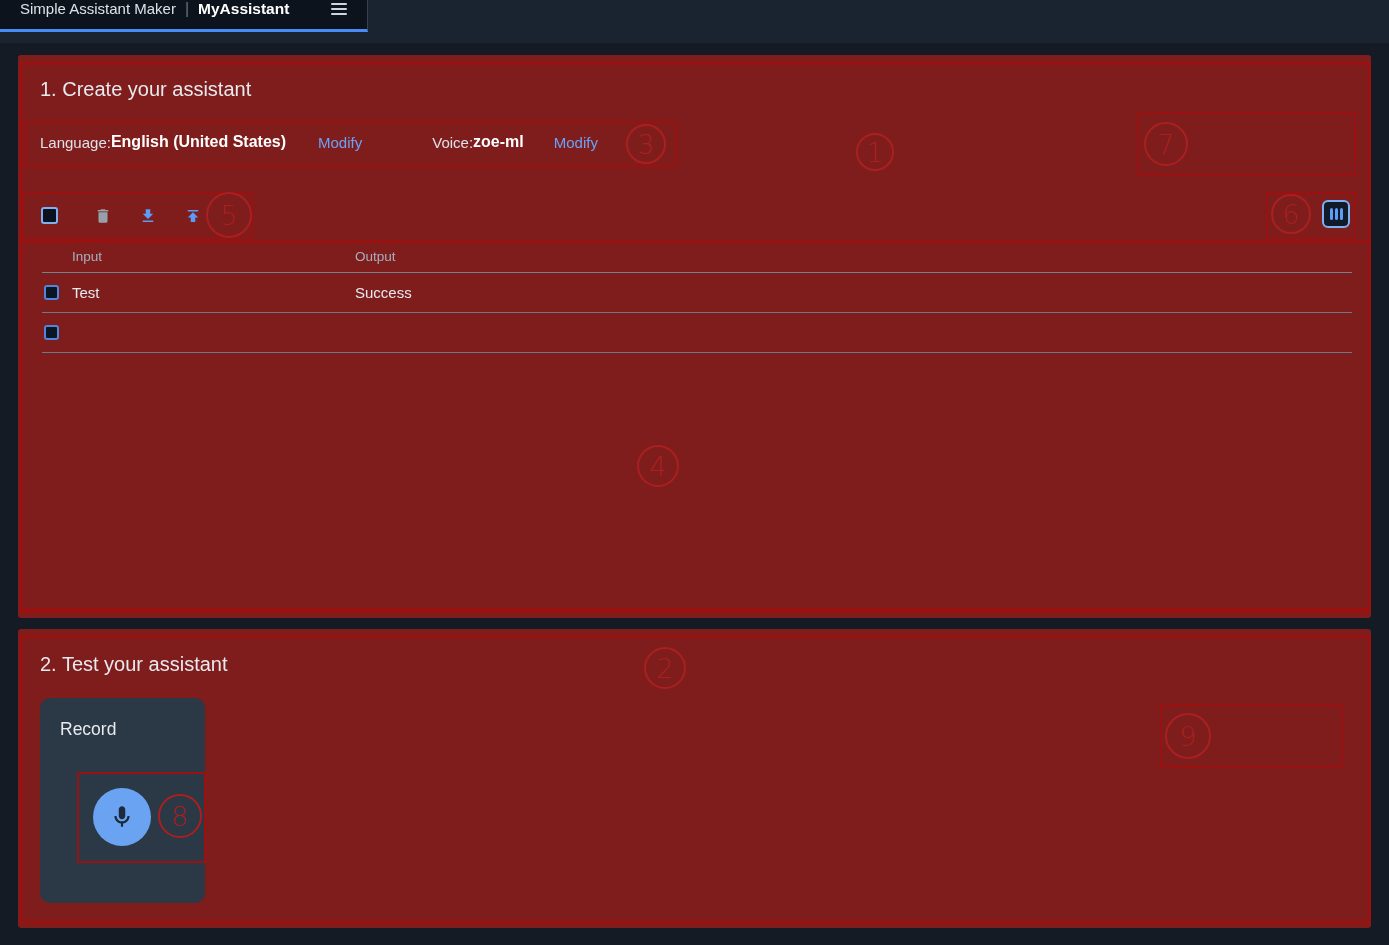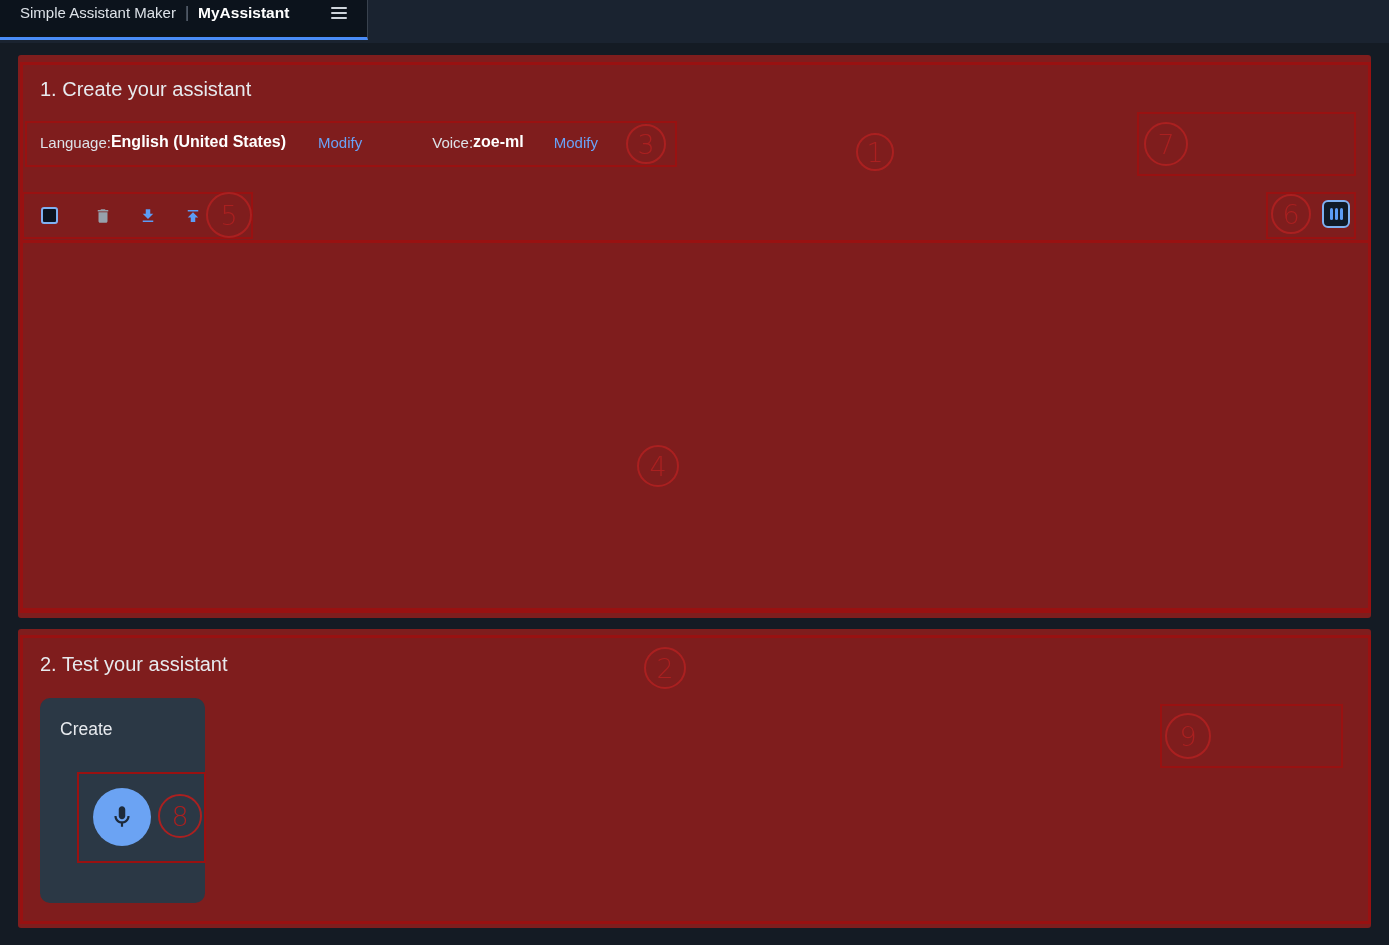--- a/index.html
+++ b/index.html
@@ -1,21 +1,21 @@
 <!DOCTYPE html>
 <html><head>
 <meta charset="utf-8">
 <style>
   html,body{margin:0;padding:0;background:#141b24;}
   .screen{position:relative;width:1389px;height:945px;background:#141b24;
           font-family:"Liberation Sans",sans-serif;overflow:hidden;color:#e7eaee;}
 
   
   .titlebar{position:absolute;left:0;top:0;width:100%;height:43px;background:#1a2330;}
-  .tab{position:absolute;left:0;top:0;width:368px;height:40px;background:#0c131c;
+  .tab{position:absolute;left:0;top:0;width:368px;height:32px;background:#0c131c;
        border-bottom:3px solid #4a8cf7;border-right:1px solid #39424e;
        display:flex;align-items:center;padding:0 16px 12px 20px;box-sizing:border-box;cursor:pointer;}
   .tab .t1{font-size:15px;color:#dde2e8;white-space:nowrap;}
   .tab .sep{color:#66717f;margin:0 9px;font-size:16px;}
   .tab .t2{font-size:15.5px;font-weight:bold;color:#fff;white-space:nowrap;}
   .hamburger{margin-left:auto;display:flex;flex-direction:column;gap:3px;padding:4px;cursor:pointer;}
   .hamburger i{display:block;width:16px;height:2px;background:#cfd5dc;border-radius:1px;}
 
   
   .panel{position:absolute;left:18px;width:1353px;background:#7f1d1d;border-radius:3px;}
@@ -128,27 +128,48 @@
           </svg>
       </button>
     </div>
 
     <button class="cols-btn">
       <i></i>
         <i></i>
         <i></i>
     </button>
 
+    <div class="table">
+      <div class="trow thead">
+        <span class="col-check"></span>
+        <span class="col-input">Input</span>
+        <span class="col-output">Output</span>
+      </div>
+      <div class="trow tbody-row">
+        <span class="col-check">
+            <span class="checkbox cb-row"></span>
+          </span>
+        <span class="col-input">Test</span>
+        <span class="col-output">Success</span>
+      </div>
+      <div class="trow tbody-row">
+        <span class="col-check">
+            <span class="checkbox cb-row"></span>
+          </span>
+        <span class="col-input"></span>
+        <span class="col-output"></span>
+      </div>
+    </div>
   </section>
 
   <section class="panel two">
     <h2>2. Test your assistant</h2>
 
     <div class="card card-record">
-      <span class="card-title">Create</span>
+      <span class="card-title">Record</span>
       <button class="mic-btn">
         <svg width="26" height="26" viewBox="0 0 24 24" fill="#1d2a3a">
             <path d="M12 14c1.66 0 3-1.34 3-3V5c0-1.66-1.34-3-3-3S9 3.34 9 5v6c0 1.66 1.34 3 3 3zm5-3c0 2.76-2.24 5-5 5s-5-2.24-5-5H5c0 3.53 2.61 6.43 6 6.92V21h2v-3.08c3.39-.49 6-3.39 6-6.92h-2z"></path>
           </svg>
       </button>
     </div>
 
   </section>
 
   <div>

